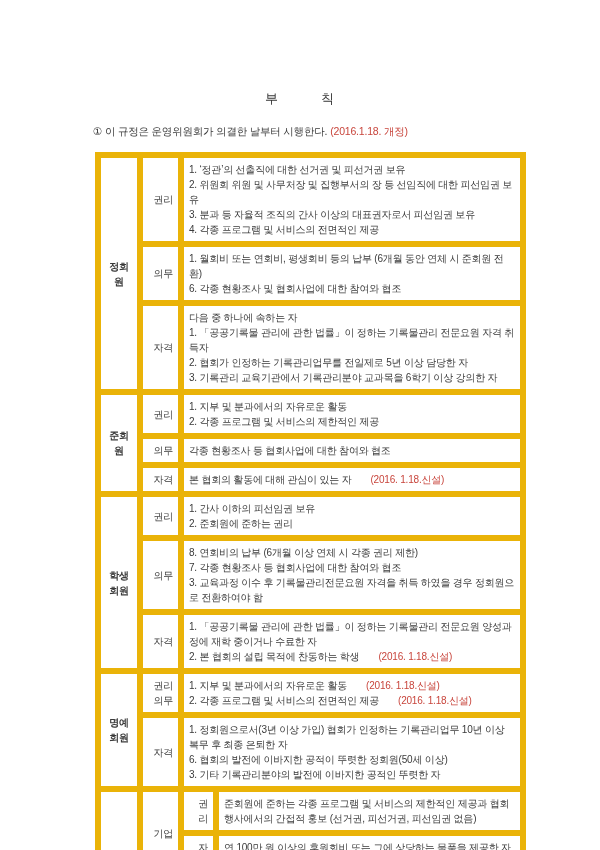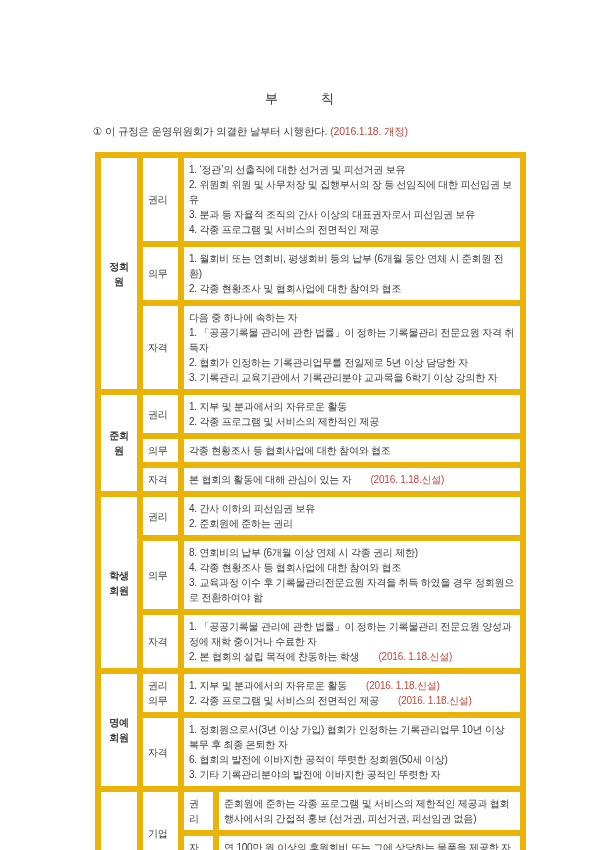--- a/index.html
+++ b/index.html
@@ -51,21 +51,21 @@
     color: #3a3a3a;
   }
   td.member-cell {
     font-weight: bold;
     text-align: center;
     white-space: pre-line;
     color: #2f2f2f;
     font-family: Liberation Serif, serif;
   }
   td.sub-cell, td.cat-cell {
-    text-align: left;
+    text-align: right;
     white-space: pre-line;
   }
   td.content-cell { padding: 4px 6px; }
   .item { text-align: left; }
   .item .red { margin-left: 3px; padding-left: 16px; }
 </style>
 </head>
 <body>
 
 <div class="doc">
@@ -89,21 +89,21 @@
             <div class="item"><span>1. ‘정관’의 선출직에 대한 선거권 및 피선거권 보유</span></div>
             <div class="item"><span>2. 위원회 위원 및 사무처장 및 집행부서의 장 등 선임직에 대한 피선임권 보유</span></div>
             <div class="item"><span>3. 분과 등 자율적 조직의 간사 이상의 대표권자로서 피선임권 보유</span></div>
             <div class="item"><span>4. 각종 프로그램 및 서비스의 전면적인 제공</span></div>
           </td>
         </tr>
         <tr>
           <td class="cat-cell">의무</td>
           <td class="content-cell" colspan="2">
             <div class="item"><span>1. 월회비 또는 연회비, 평생회비 등의 납부 (6개월 동안 연체 시 준회원 전환)</span></div>
-            <div class="item"><span>2. 각종 현황조사 및 협회사업에 대한 참여와 협조</span></div>
+            <div class="item"><span>6. 각종 현황조사 및 협회사업에 대한 참여와 협조</span></div>
           </td>
         </tr>
         <tr>
           <td class="cat-cell">자격</td>
           <td class="content-cell" colspan="2">
             <div class="item"><span>다음 중 하나에 속하는 자</span></div>
             <div class="item"><span>1. 「공공기록물 관리에 관한 법률」이 정하는 기록물관리 전문요원 자격 취득자</span></div>
             <div class="item"><span>2. 협회가 인정하는 기록관리업무를 전일제로 5년 이상 담당한 자</span></div>
             <div class="item"><span>3. 기록관리 교육기관에서 기록관리분야 교과목을 6학기 이상 강의한 자</span></div>
           </td>
@@ -126,29 +126,29 @@
           <td class="cat-cell">자격</td>
           <td class="content-cell" colspan="2">
             <div class="item"><span>본 협회의 활동에 대해 관심이 있는 자</span><span class="red">(2016. 1.18.신설)</span></div>
           </td>
         </tr>
         <tr>
           <td class="member-cell" rowspan="3">학생
 회원</td>
           <td class="cat-cell">권리</td>
           <td class="content-cell" colspan="2">
-            <div class="item"><span>4. 간사 이하의 피선임권 보유</span></div>
+            <div class="item"><span>1. 간사 이하의 피선임권 보유</span></div>
             <div class="item"><span>2. 준회원에 준하는 권리</span></div>
           </td>
         </tr>
         <tr>
           <td class="cat-cell">의무</td>
           <td class="content-cell" colspan="2">
             <div class="item"><span>8. 연회비의 납부 (6개월 이상 연체 시 각종 권리 제한)</span></div>
-            <div class="item"><span>4. 각종 현황조사 등 협회사업에 대한 참여와 협조</span></div>
+            <div class="item"><span>7. 각종 현황조사 등 협회사업에 대한 참여와 협조</span></div>
             <div class="item"><span>3. 교육과정 이수 후 기록물관리전문요원 자격을 취득 하였을 경우 정회원으로 전환하여야 함</span></div>
           </td>
         </tr>
         <tr>
           <td class="cat-cell">자격</td>
           <td class="content-cell" colspan="2">
             <div class="item"><span>1. 「공공기록물 관리에 관한 법률」이 정하는 기록물관리 전문요원 양성과정에 재학 중이거나 수료한 자</span></div>
             <div class="item"><span>2. 본 협회의 설립 목적에 찬동하는 학생</span><span class="red">(2016. 1.18.신설)</span></div>
           </td>
         </tr>

